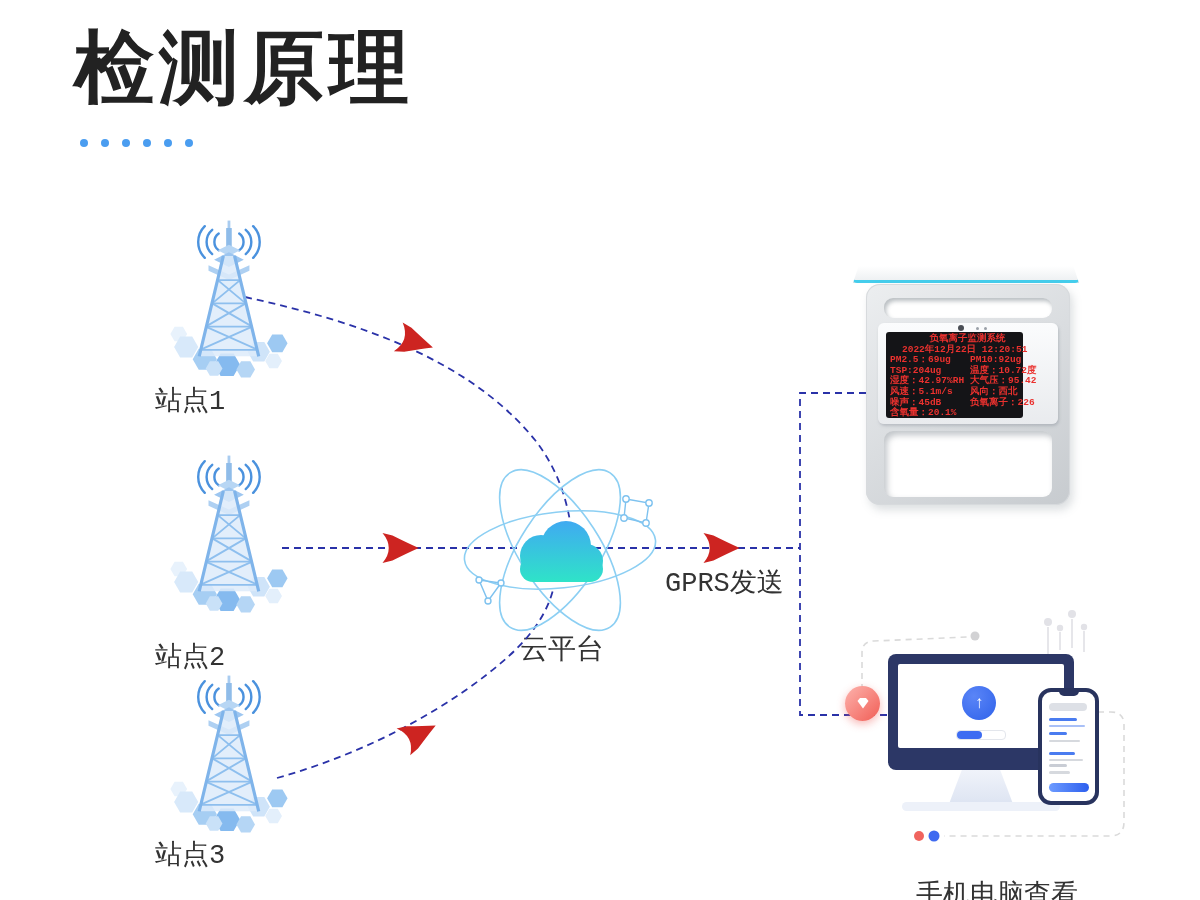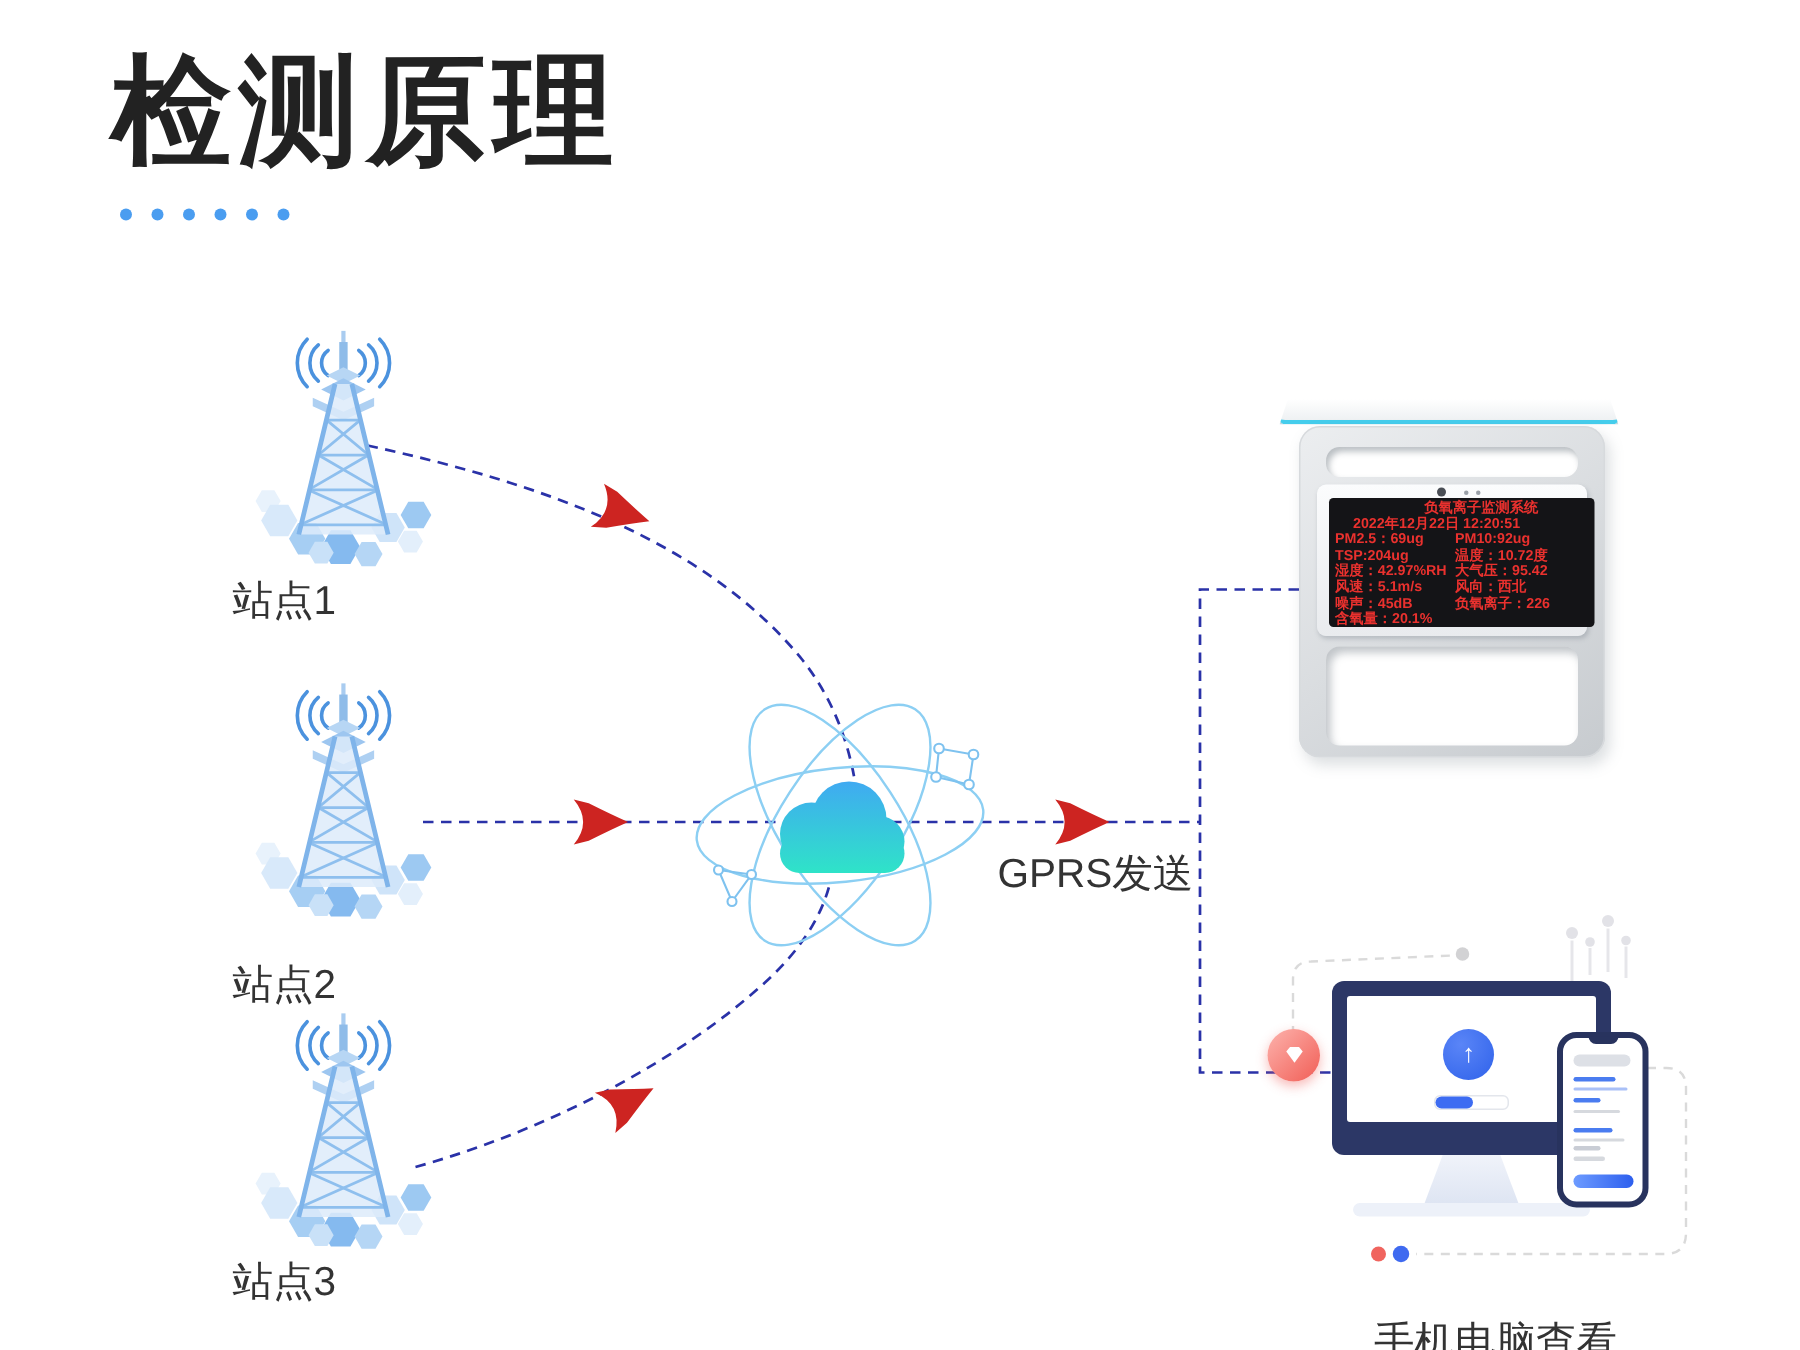--- a/index.html
+++ b/index.html
@@ -1,17 +1,17 @@
 <!DOCTYPE html>
 <html><head>
 <meta charset="utf-8">
 <style>
   html,body{margin:0;padding:0;background:#ffffff;}
   #page{position:relative;width:1200px;height:900px;background:#ffffff;overflow:hidden;
-        font-family:Liberation Sans, sans-serif;}
+        font-family:Liberation Mono, monospace;}
   .abs{position:absolute;}
   
   #main-title{left:74px;top:30px;font-size:80px;font-weight:900;color:#222;letter-spacing:5px;line-height:1.1;}
   #title-dots{left:80px;top:139px;display:flex;gap:13px;}
   #title-dots .dot{width:8px;height:8px;border-radius:50%;background:#4a9df0;}
   #sub-title{left:78px;top:163px;font-size:23px;font-weight:500;color:#3a3a3a;letter-spacing:.5px;}
   
   .lbl{font-size:27px;color:#333;font-weight:500;}
   .station-lbl{width:150px;text-align:left;left:155px;}
   #cloud-lbl{left:470px;top:630px;width:184px;text-align:center;font-size:28px;}
@@ -26,21 +26,21 @@
      background:linear-gradient(145deg,#eceef0,#c7cbcf);
      box-shadow:inset 0 0 0 1px #d7dadd,3px 5px 9px rgba(120,130,140,.25);z-index:2;}
   #device-slot{left:884px;top:298px;width:168px;height:20px;border-radius:9px;background:#fff;
      box-shadow:inset 2px 3px 4px rgba(100,110,120,.45);z-index:3;}
   #device-bezel{left:878px;top:323px;width:180px;height:101px;border-radius:6px;
      background:linear-gradient(#fbfcfd,#e9ebee);box-shadow:1px 2px 3px rgba(120,130,140,.35);z-index:3;}
   #device-camera{left:958px;top:325px;width:6px;height:6px;border-radius:50%;background:#4a4e55;z-index:4;}
   .cam-dot{width:3px;height:3px;border-radius:50%;background:#9aa0a8;z-index:4;}
   #device-window{left:884px;top:431px;width:168px;height:66px;border-radius:9px;background:#fff;
      box-shadow:inset 3px 4px 6px rgba(100,110,120,.4);z-index:3;}
-  #led{left:886px;top:332px;width:177px;height:86px;border-radius:3px;background:#141417;
+  #led{left:886px;top:332px;width:137px;height:86px;border-radius:3px;background:#141417;
      color:#ea312e;font-size:9.5px;font-weight:bold;line-height:10.6px;z-index:4;
      padding:2px 4px;box-sizing:border-box;white-space:nowrap;}
   #led .led-title{text-align:center;padding-left:26px;}
   #led .led-date{text-align:left;padding-left:12px;}
   #led .led-row{display:flex;}
   #led .led-left{width:80px;flex:none;}
   #led .led-right{flex:1;}
   
   #monitor{left:888px;top:654px;width:186px;height:116px;background:#2c3766;border-radius:8px;z-index:2;}
   #monitor-screen{left:898px;top:664px;width:166px;height:84px;background:#fff;border-radius:2px;z-index:2;}
@@ -189,20 +189,21 @@
     <div class="dot"></div>
     <div class="dot"></div>
     <div class="dot"></div>
     <div class="dot"></div>
   </div>
 
   <div class="abs lbl station-lbl" style="top:382px">站点1</div>
   <div class="abs lbl station-lbl" style="top:638px">站点2</div>
   <div class="abs lbl station-lbl" style="top:836px">站点3</div>
 
+  <div class="abs lbl" id="cloud-lbl">云平台</div>
   <div class="abs lbl" id="gprs-lbl">GPRS发送</div>
 
   <div class="abs" id="device-top"></div>
   <div class="abs" id="device-body"></div>
   <div class="abs" id="device-slot"></div>
   <div class="abs" id="device-bezel"></div>
   <div class="abs" id="device-camera"></div>
   <div class="abs cam-dot" style="left:976px;top:327px;"></div>
   <div class="abs cam-dot" style="left:984px;top:327px;"></div>
   <div class="abs" id="led">

